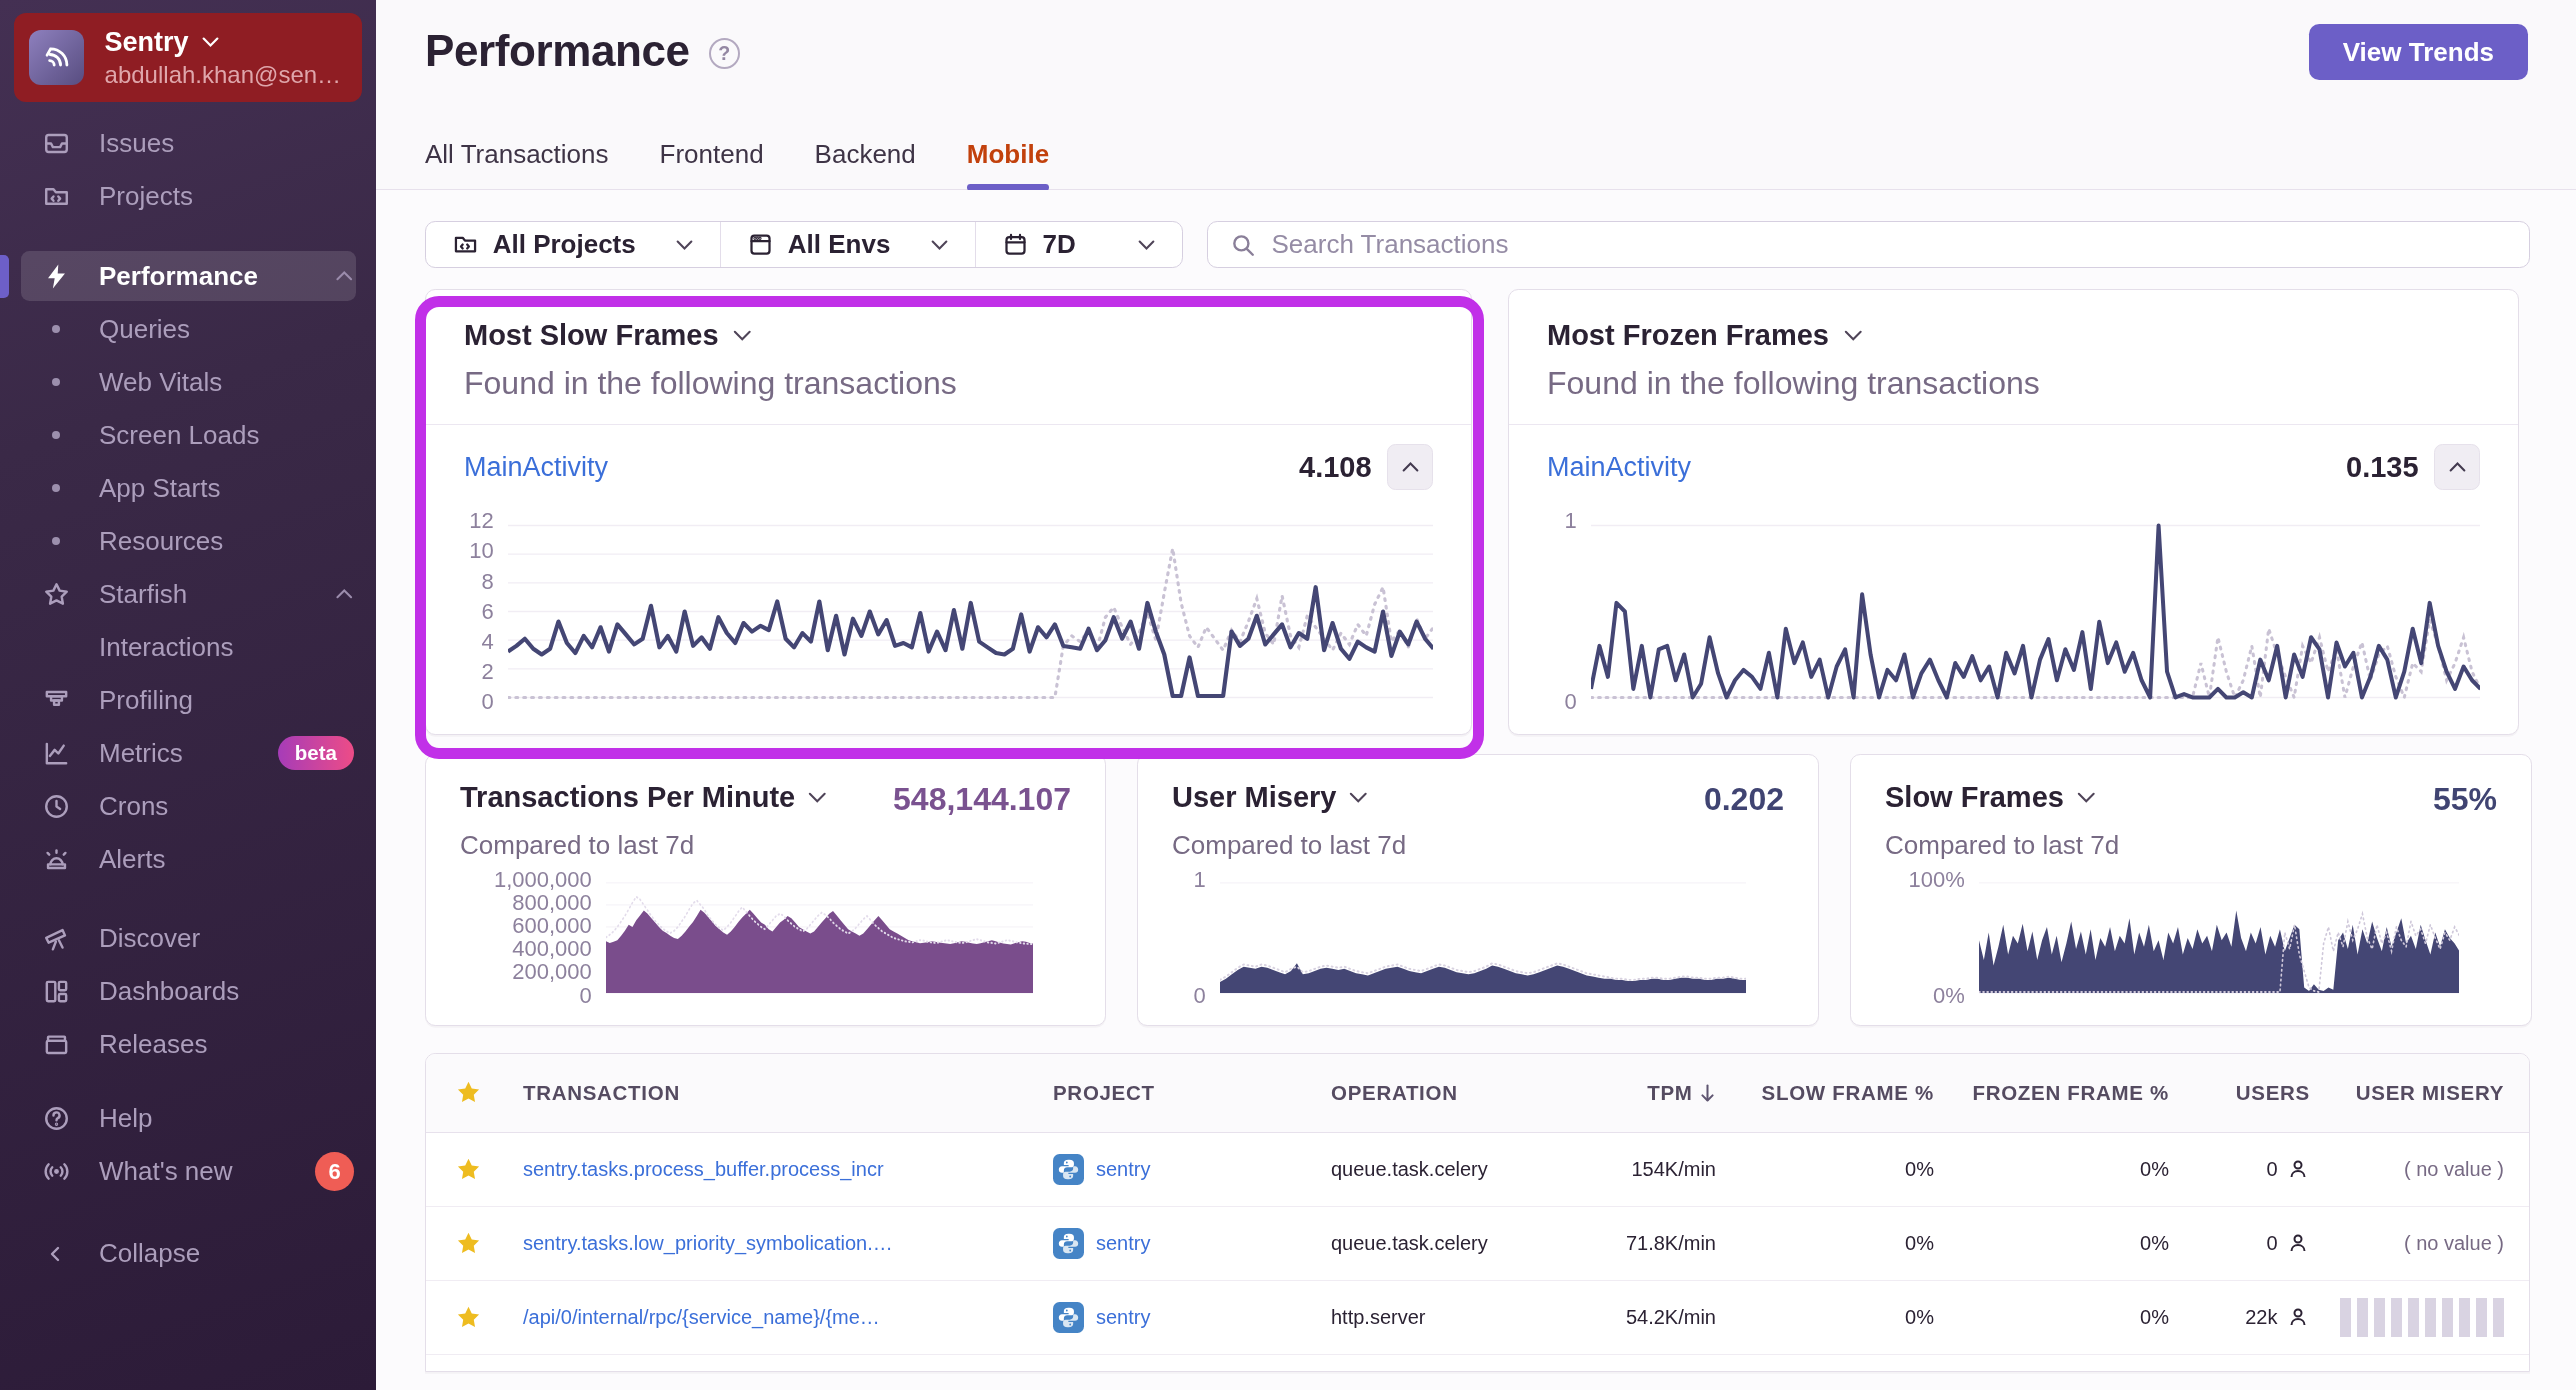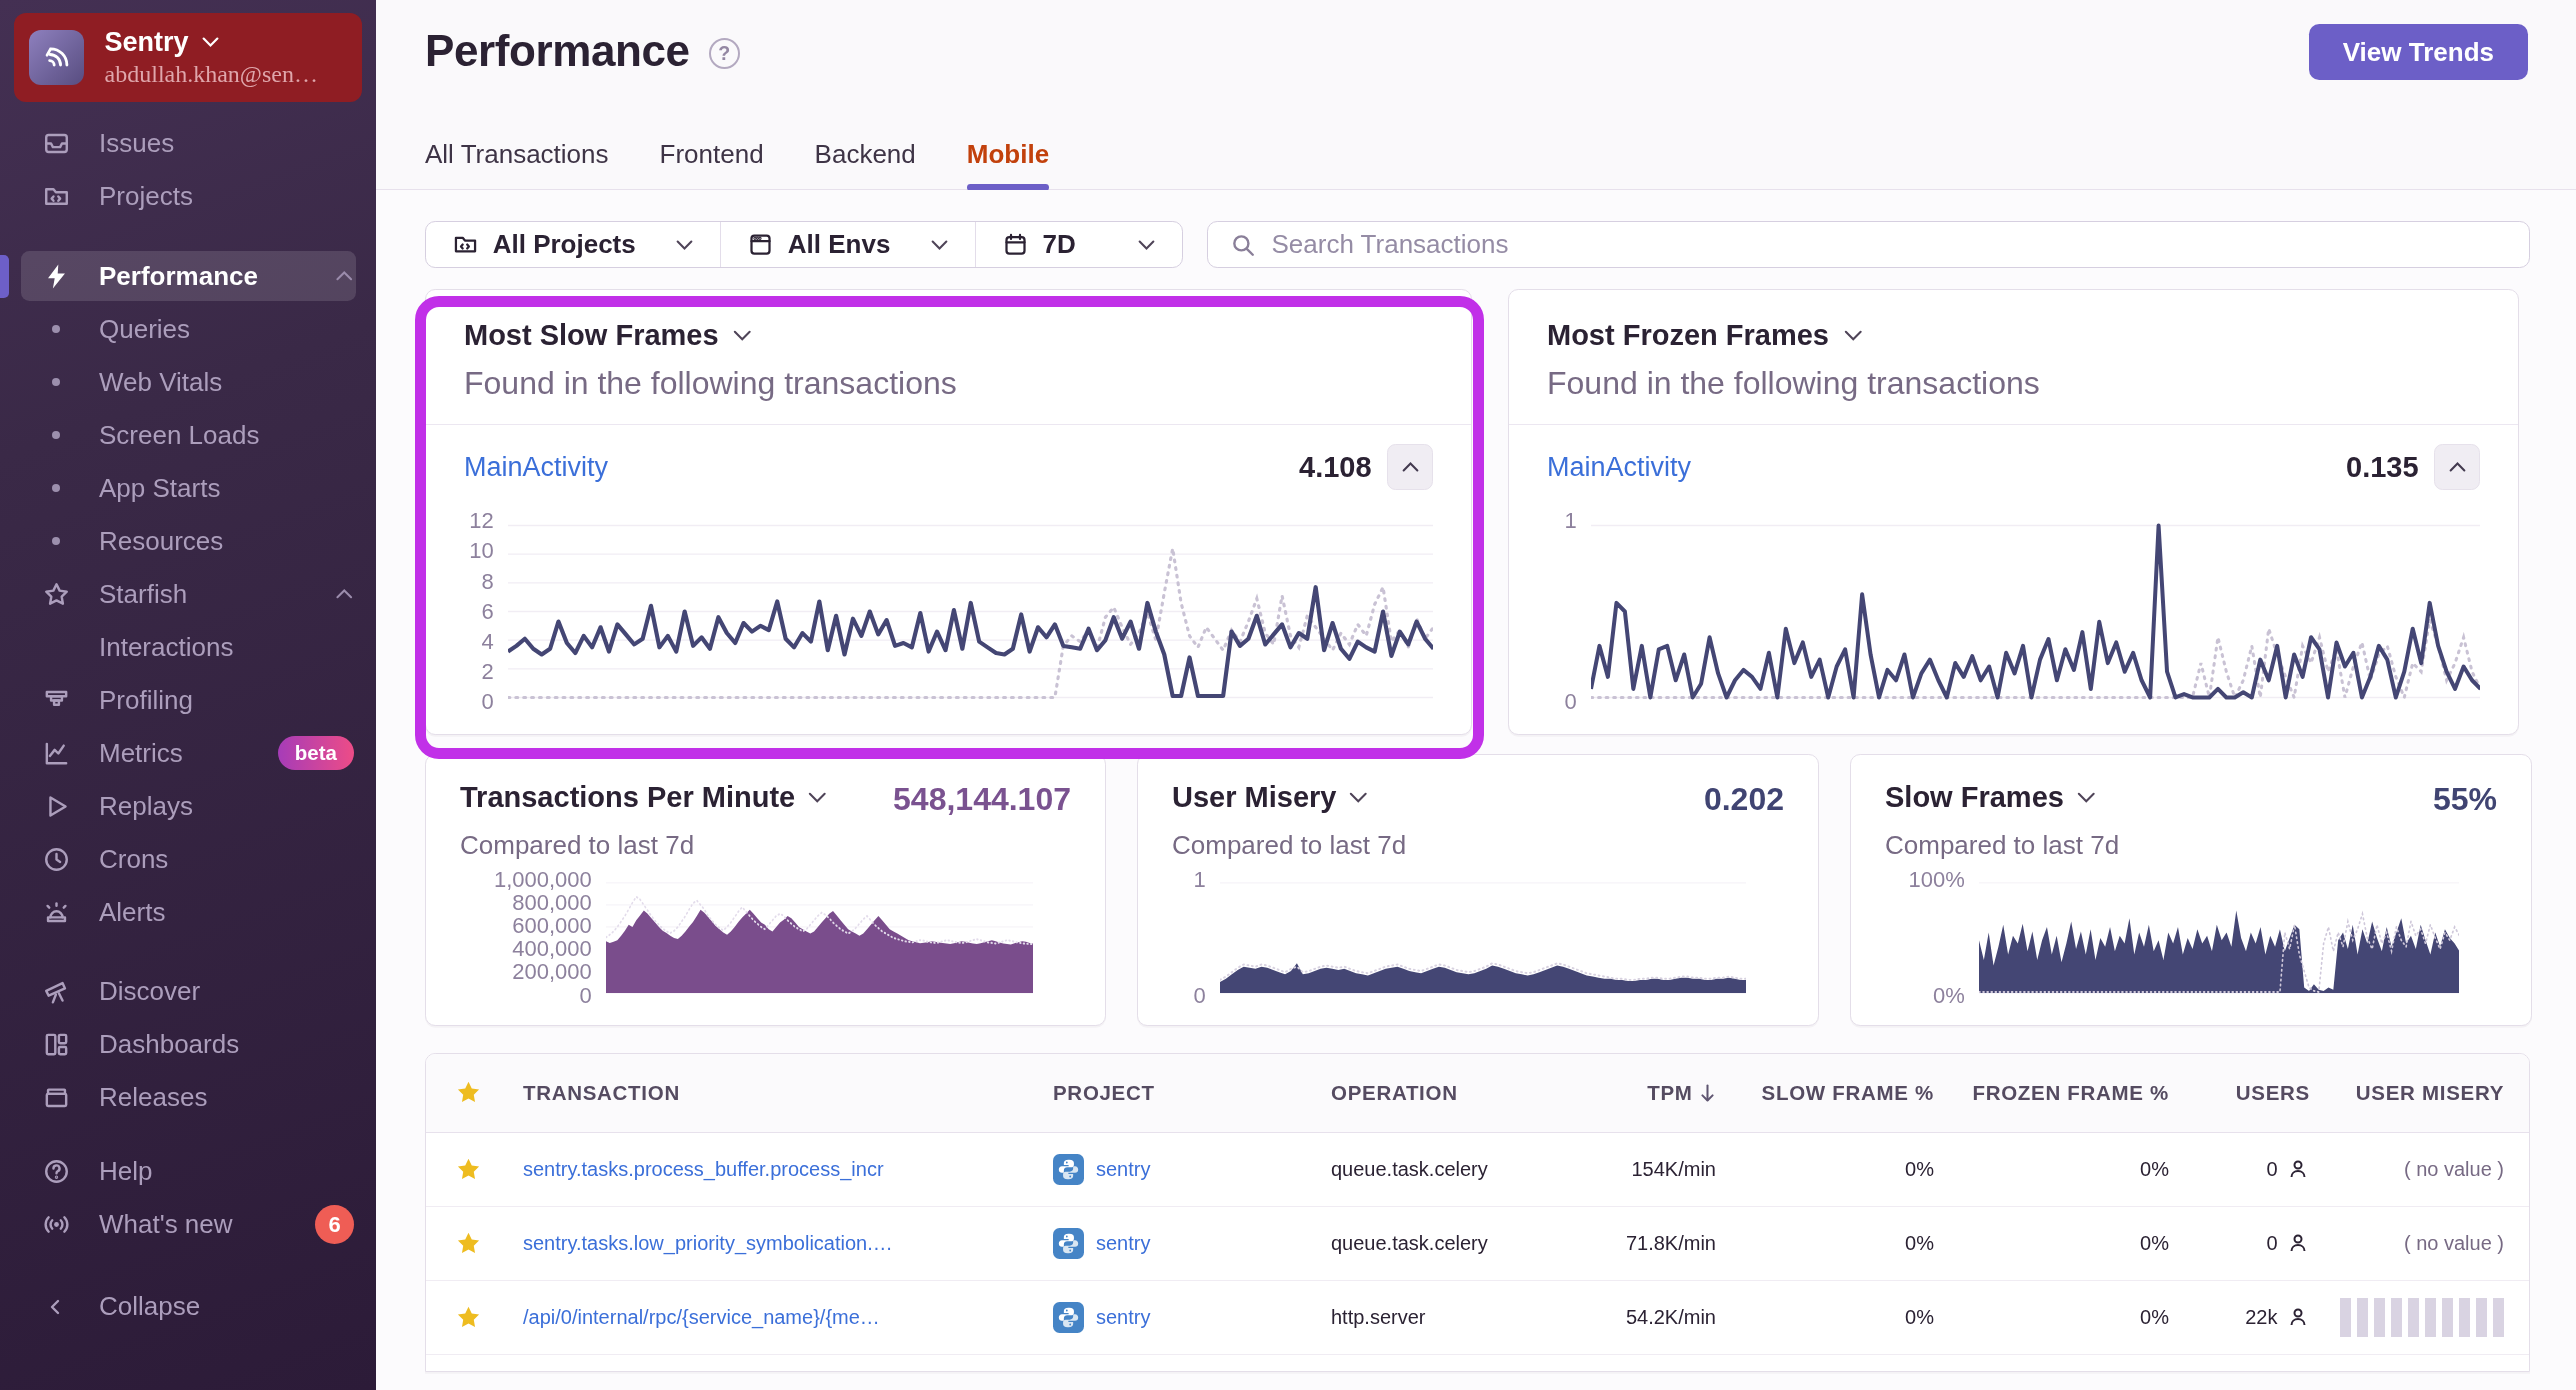--- a/index.html
+++ b/index.html
@@ -5,21 +5,21 @@
   *{box-sizing:border-box;margin:0;padding:0}
   html,body{width:2576px;height:1390px;overflow:hidden;font-family:"Liberation Sans","DejaVu Sans",sans-serif;background:#FCFBFD;}
   .page{position:relative;width:2576px;height:1390px;}
 
   
   .sidebar{position:absolute;left:0;top:0;width:376px;height:1390px;background:linear-gradient(160deg,#443053 0%,#3a2947 30%,#2c1b38 100%);display:flex;flex-direction:column;}
   .org-banner{margin:13px 13.7px 0 13.7px;height:89px;background:#8f1d23;border-radius:12px;display:flex;align-items:center;padding:0 15.4px;flex:none;cursor:pointer;}
   .org-logo{width:55px;height:55px;border-radius:12px;background:linear-gradient(135deg,#8E80BE,#584D80);display:flex;align-items:center;justify-content:center;flex:none;}
   .org-text{margin-left:20.5px;min-width:0;}
   .org-name{color:#fff;font-size:27px;font-weight:700;display:flex;align-items:center;gap:12px;line-height:32px;}
-  .org-email{color:#DFA6AB;font-size:24px;line-height:29px;margin-top:1.7px;white-space:nowrap;overflow:hidden;font-family:Liberation Serif, serif;}
+  .org-email{color:#DFA6AB;font-size:24px;line-height:29px;margin-top:1.7px;white-space:nowrap;overflow:hidden;}
   .menu{flex:1;padding-top:14.5px;display:flex;flex-direction:column;}
   .menu-item{position:relative;height:53px;display:flex;align-items:center;padding:0 22px 0 39px;color:#AC9EBC;font-size:26px;cursor:pointer;flex:none;}
   .menu-item .ibox{width:34px;height:34px;display:flex;align-items:center;justify-content:center;margin-right:26px;flex:none;}
   .menu-item .lbl{white-space:nowrap;}
   .menu-item.active{color:#FFFFFF;font-weight:600;}
   .menu-item.active .pill{position:absolute;left:20.5px;right:20.5px;top:1.7px;bottom:1.7px;background:rgba(255,255,255,0.13);border-radius:8.5px;z-index:0;}
   .menu-item > *{position:relative;z-index:1;}
   .edge-indicator{position:absolute;left:0;top:5.1px;width:8.5px;height:43px;background:#6D5FC8;border-radius:0 5.1px 5.1px 0;z-index:2;}
   .bullet{width:8.5px;height:8.5px;border-radius:50%;background:#9C8FAD;}
   .chev-right{margin-left:auto;display:flex;align-items:center;color:#9B8CAC;}
@@ -223,28 +223,20 @@
             <svg class="ic" width="29" height="29" viewBox="0 0 24 24" fill="none" stroke="currentColor" stroke-width="2" stroke-linecap="round" stroke-linejoin="round">
               <path d="M4 4v16h16"></path>
               <polyline points="6.5,14 10.5,9 13.5,12 18,5.5"></polyline>
             </svg>
           </span>
         <span class="lbl">Metrics</span>
         <span class="badge-pill">beta</span>
       </div>
       <div class="menu-item">
         <span class="ibox">
-            <svg class="ic" width="29" height="29" viewBox="0 0 24 24" fill="none" stroke="currentColor" stroke-width="2" stroke-linejoin="round">
-              <polygon points="7,4.5 19.5,12 7,19.5"></polygon>
-            </svg>
-          </span>
-        <span class="lbl">Replays</span>
-      </div>
-      <div class="menu-item">
-        <span class="ibox">
             <svg class="ic" width="29" height="29" viewBox="0 0 24 24" fill="none" stroke="currentColor" stroke-width="2" stroke-linecap="round" stroke-linejoin="round">
               <circle cx="12" cy="12" r="8.5"></circle>
               <polyline points="12,7.5 12,12 15,14"></polyline>
             </svg>
           </span>
         <span class="lbl">Crons</span>
       </div>
       <div class="menu-item">
         <span class="ibox">
             <svg class="ic" width="29" height="29" viewBox="0 0 24 24" fill="none" stroke="currentColor" stroke-width="2" stroke-linecap="round" stroke-linejoin="round">

